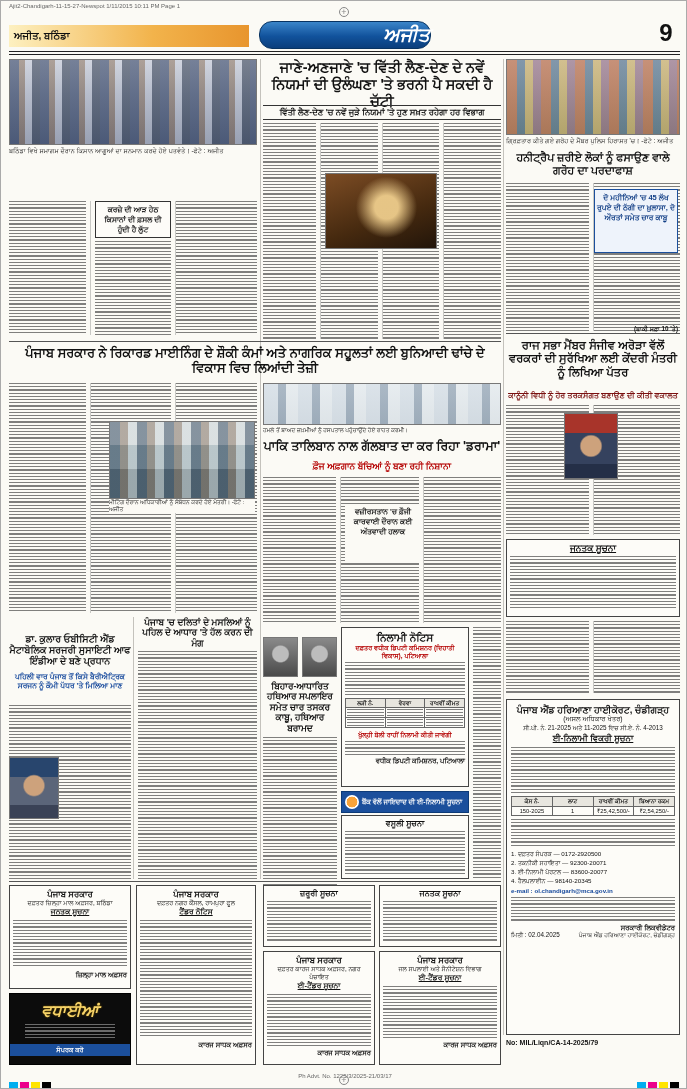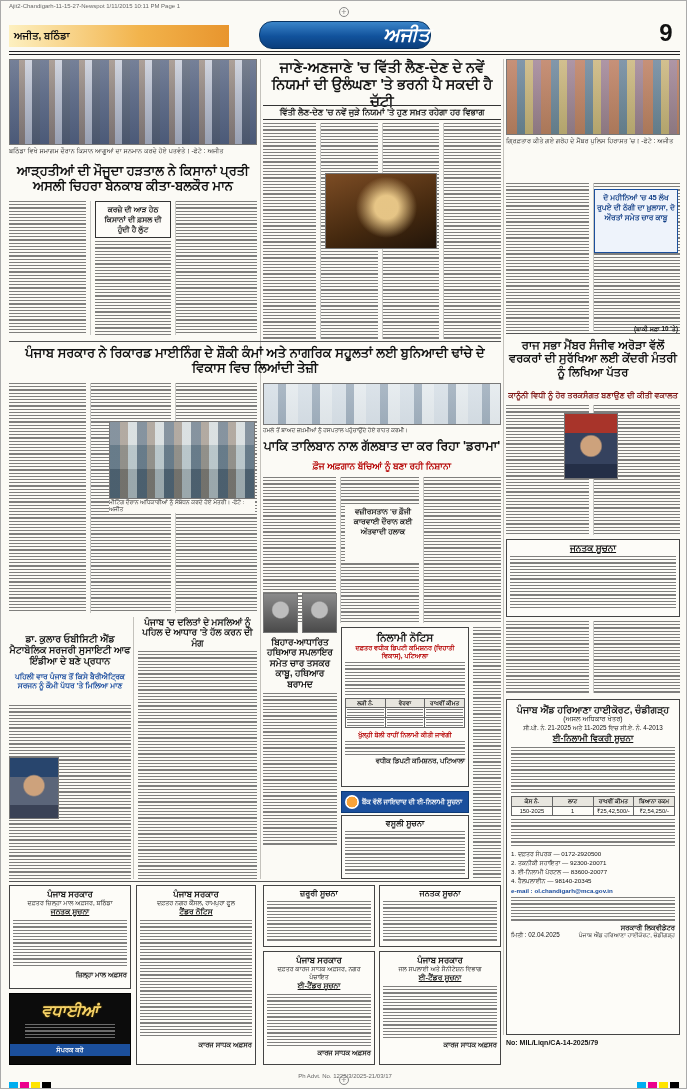--- a/index.html
+++ b/index.html
@@ -54,36 +54,35 @@
   .adtype{font-size:7.5px;font-weight:700;text-align:center;text-decoration:underline;line-height:1.3;}
 </style>
 </head>
 <body>
 
 <div id="page">
 
   <div class="abs tiny" style="left:8px;top:2px;width:520px;height:9px;white-space:nowrap;overflow:hidden">Ajit2-Chandigarh-11-15-27-Newspot   1/11/2015   10:11 PM   Page 1</div>
   <div class="abs reg" style="left:338px;top:6px">+</div>
 
-  <div class="abs grad-warm" style="left:8px;top:24px;width:220px;height:22px;display:flex;align-items:center;padding-left:5px">
+  <div class="abs grad-warm" style="left:8px;top:24px;width:240px;height:22px;display:flex;align-items:center;padding-left:5px">
     <span style="font-size:10px;font-weight:700">ਅਜੀਤ, ਬਠਿੰਡਾ</span>
   </div>
   <div class="abs mast" style="left:258px;top:20px;width:172px;height:28px">
     <span>ਅਜੀਤ</span>
   </div>
   <div class="abs pagenum" style="left:650px;top:18px;width:30px;height:30px;text-align:center">9</div>
   <div class="hr2 abs" style="left:8px;top:50px;width:671px"></div>
 
   <div class="vr abs" style="left:259px;top:58px;height:820px"></div>
   <div class="vr abs" style="left:502px;top:58px;height:976px"></div>
   <div class="vr abs" style="left:132px;top:616px;height:262px"></div>
 
   <div class="abs photo ph-groupL" style="left:8px;top:58px;width:248px;height:86px"></div>
   <div class="abs cap" style="left:8px;top:146px;width:248px;height:13px">ਬਠਿੰਡਾ ਵਿਖੇ ਸਮਾਗਮ ਦੌਰਾਨ ਕਿਸਾਨ ਆਗੂਆਂ ਦਾ ਸਨਮਾਨ ਕਰਦੇ ਹੋਏ ਪਤਵੰਤੇ। -ਫੋਟੋ : ਅਜੀਤ</div>
-  <div class="abs hl" style="left:8px;top:162px;width:248px;height:36px;font-size:13px">ਆੜ੍ਹਤੀਆਂ ਦੀ ਮੌਜੂਦਾ ਹੜਤਾਲ ਨੇ ਕਿਸਾਨਾਂ ਪ੍ਰਤੀ ਅਸਲੀ ਚਿਹਰਾ ਬੇਨਕਾਬ ਕੀਤਾ-ਬਲਕੌਰ ਮਾਨ</div>
   <div class="abs cols" style="left:8px;top:200px;width:248px;height:134px">
     <div class="col gk"></div>
     <div class="col colv">
       <div class="pullq" style="margin-bottom:3px">ਕਰਜ਼ੇ ਦੀ ਆੜ ਹੇਠ ਕਿਸਾਨਾਂ ਦੀ ਫ਼ਸਲ ਦੀ ਹੁੰਦੀ ਹੈ ਲੁੱਟ</div>
       <div class="gk" style="flex:1"></div>
     </div>
     <div class="col gk"></div>
   </div>
   <div class="hr abs" style="left:8px;top:340px;width:492px"></div>
 
@@ -94,20 +93,21 @@
       <div class="col gk"></div>
       <div class="col gk"></div>
       <div class="col gk"></div>
       <div class="col gk"></div>
     </div>
     <div class="abs photo ph-money" style="left:62px;top:50px;width:112px;height:76px"></div>
   </div>
 
   <div class="abs photo ph-groupR" style="left:505px;top:58px;width:174px;height:76px"></div>
   <div class="abs cap" style="left:505px;top:136px;width:174px;height:12px">ਗ੍ਰਿਫ਼ਤਾਰ ਕੀਤੇ ਗਏ ਗਰੋਹ ਦੇ ਮੈਂਬਰ ਪੁਲਿਸ ਹਿਰਾਸਤ 'ਚ। -ਫੋਟੋ : ਅਜੀਤ</div>
+  <div class="abs hl" style="left:505px;top:150px;width:174px;height:30px;font-size:11px">ਹਨੀਟ੍ਰੈਪ ਜ਼ਰੀਏ ਲੋਕਾਂ ਨੂੰ ਫਸਾਉਣ ਵਾਲੇ ਗਰੋਹ ਦਾ ਪਰਦਾਫਾਸ਼</div>
   <div class="abs" style="left:505px;top:182px;width:174px;height:148px">
     <div class="cols" style="width:100%;height:100%">
       <div class="col gk"></div>
       <div class="col gk"></div>
     </div>
     <div class="abs hilite" style="left:88px;top:6px;width:84px;height:64px">ਦੋ ਮਹੀਨਿਆਂ 'ਚ 45 ਲੱਖ ਰੁਪਏ ਦੀ ਠੱਗੀ ਦਾ ਖ਼ੁਲਾਸਾ, ਦੋ ਔਰਤਾਂ ਸਮੇਤ ਚਾਰ ਕਾਬੂ</div>
     <div class="abs" style="right:2px;bottom:-2px;font-size:6.3px;font-weight:700">(ਬਾਕੀ ਸਫ਼ਾ 10 'ਤੇ)</div>
   </div>
   <div class="hr abs" style="left:505px;top:332px;width:174px"></div>
 
@@ -131,21 +131,21 @@
   <div class="abs hl" style="left:262px;top:460px;width:238px;height:13px;font-size:9px;color:#b40000">ਫ਼ੌਜ ਅਫ਼ਗਾਨ ਬੱਚਿਆਂ ਨੂੰ ਬਣਾ ਰਹੀ ਨਿਸ਼ਾਨਾ</div>
   <div class="abs" style="left:262px;top:476px;width:238px;height:146px">
     <div class="cols" style="width:100%;height:100%">
       <div class="col gk"></div>
       <div class="col gk"></div>
       <div class="col gk"></div>
     </div>
     <div class="abs inset-bold" style="left:82px;top:28px;width:76px;height:56px">ਵਜ਼ੀਰਸਤਾਨ 'ਚ ਫ਼ੌਜੀ ਕਾਰਵਾਈ ਦੌਰਾਨ ਕਈ ਅੱਤਵਾਦੀ ਹਲਾਕ</div>
   </div>
 
-  <div class="abs" style="left:262px;top:592px;width:74px;height:180px">
+  <div class="abs" style="left:262px;top:636px;width:74px;height:180px">
     <div style="display:flex;gap:4px;height:40px">
       <div class="photo ph-obit" style="flex:1"></div>
       <div class="photo ph-obit" style="flex:1"></div>
     </div>
     <div class="hl" style="font-size:9px;height:52px;margin-top:4px">ਬਿਹਾਰ-ਆਧਾਰਿਤ ਹਥਿਆਰ ਸਪਲਾਇਰ ਸਮੇਤ ਚਾਰ ਤਸਕਰ ਕਾਬੂ, ਹਥਿਆਰ ਬਰਾਮਦ</div>
     <div class="gk" style="height:152px;margin-top:4px"></div>
   </div>
 
   <div class="abs box" style="left:340px;top:626px;width:128px;height:160px;padding:3px">
     <div class="hl" style="font-size:10.5px">ਨਿਲਾਮੀ ਨੋਟਿਸ</div>

